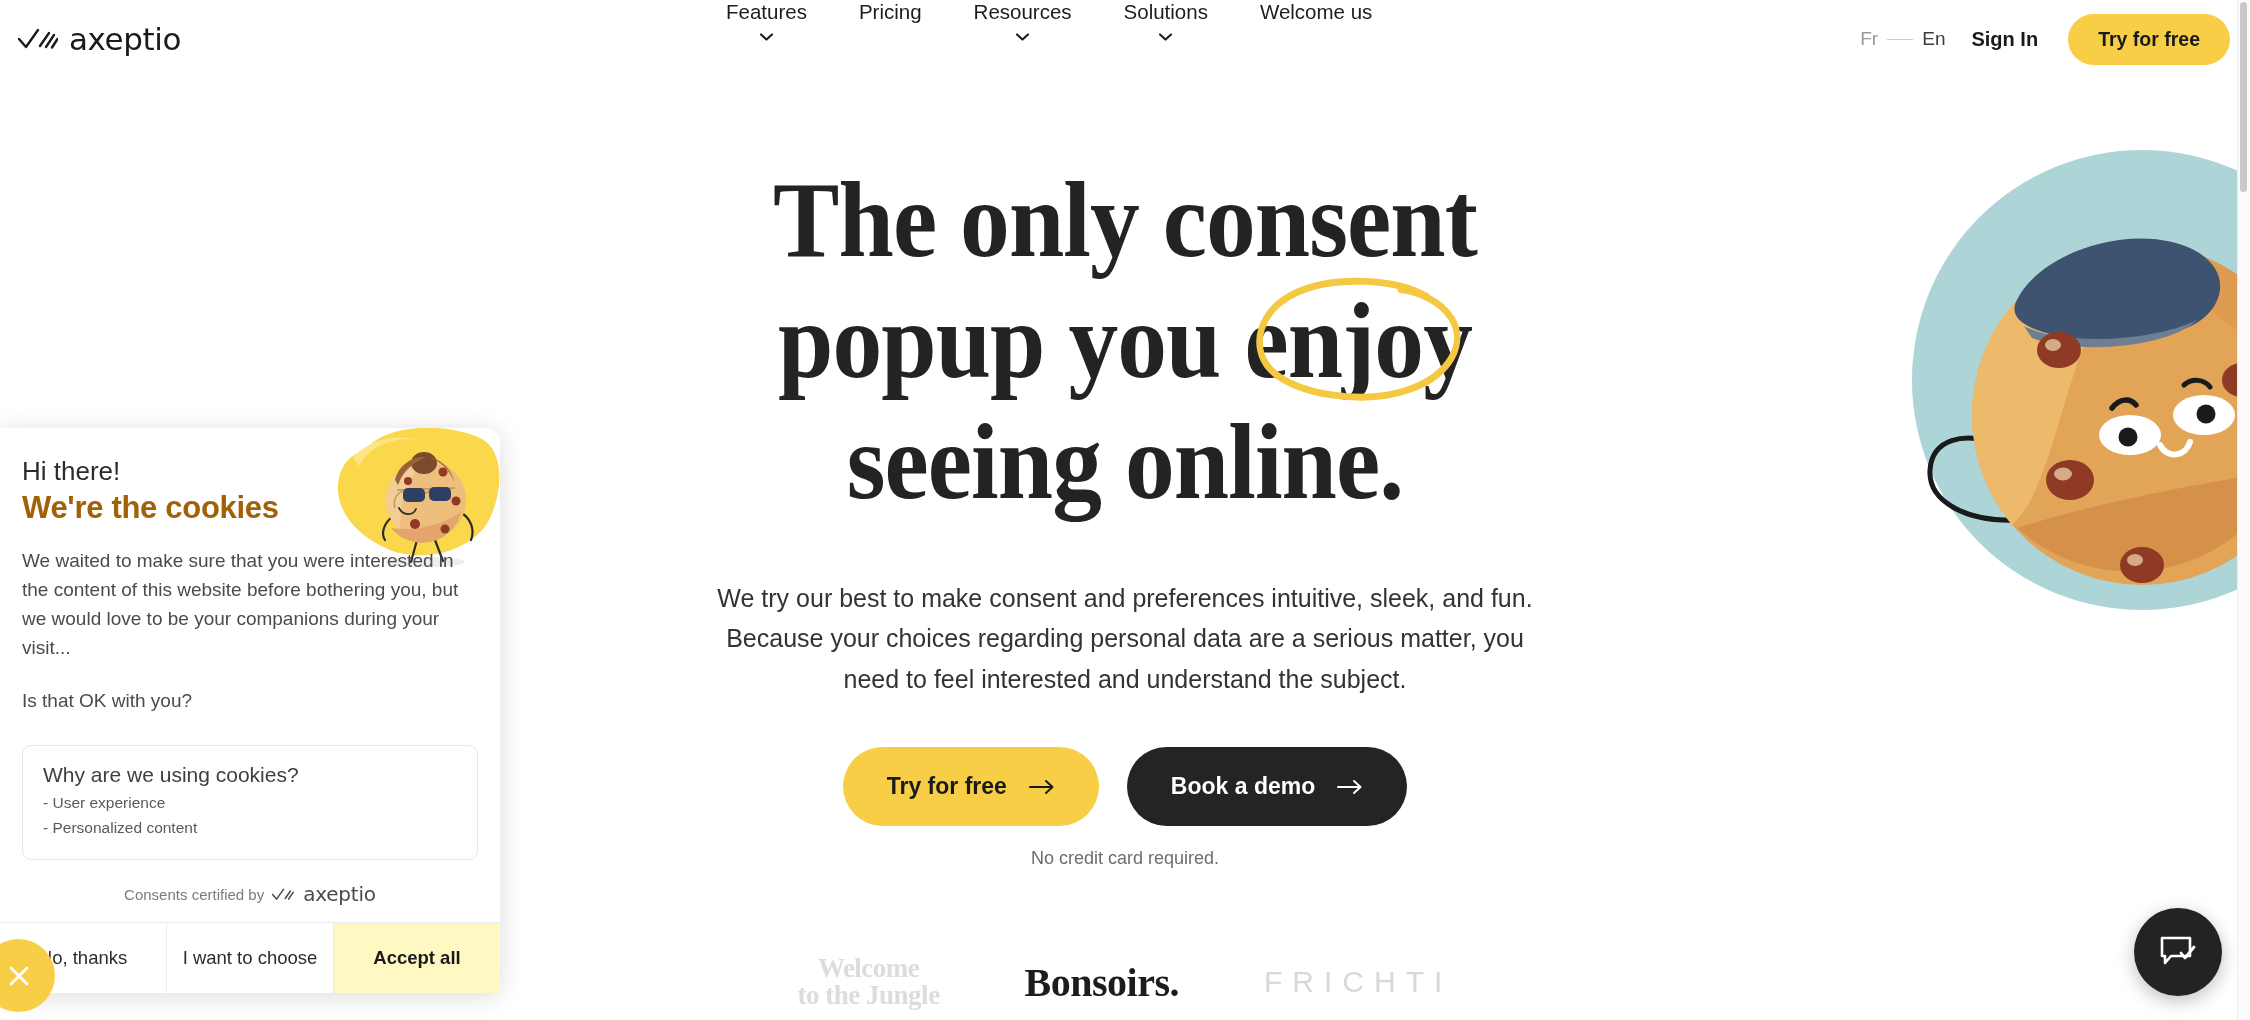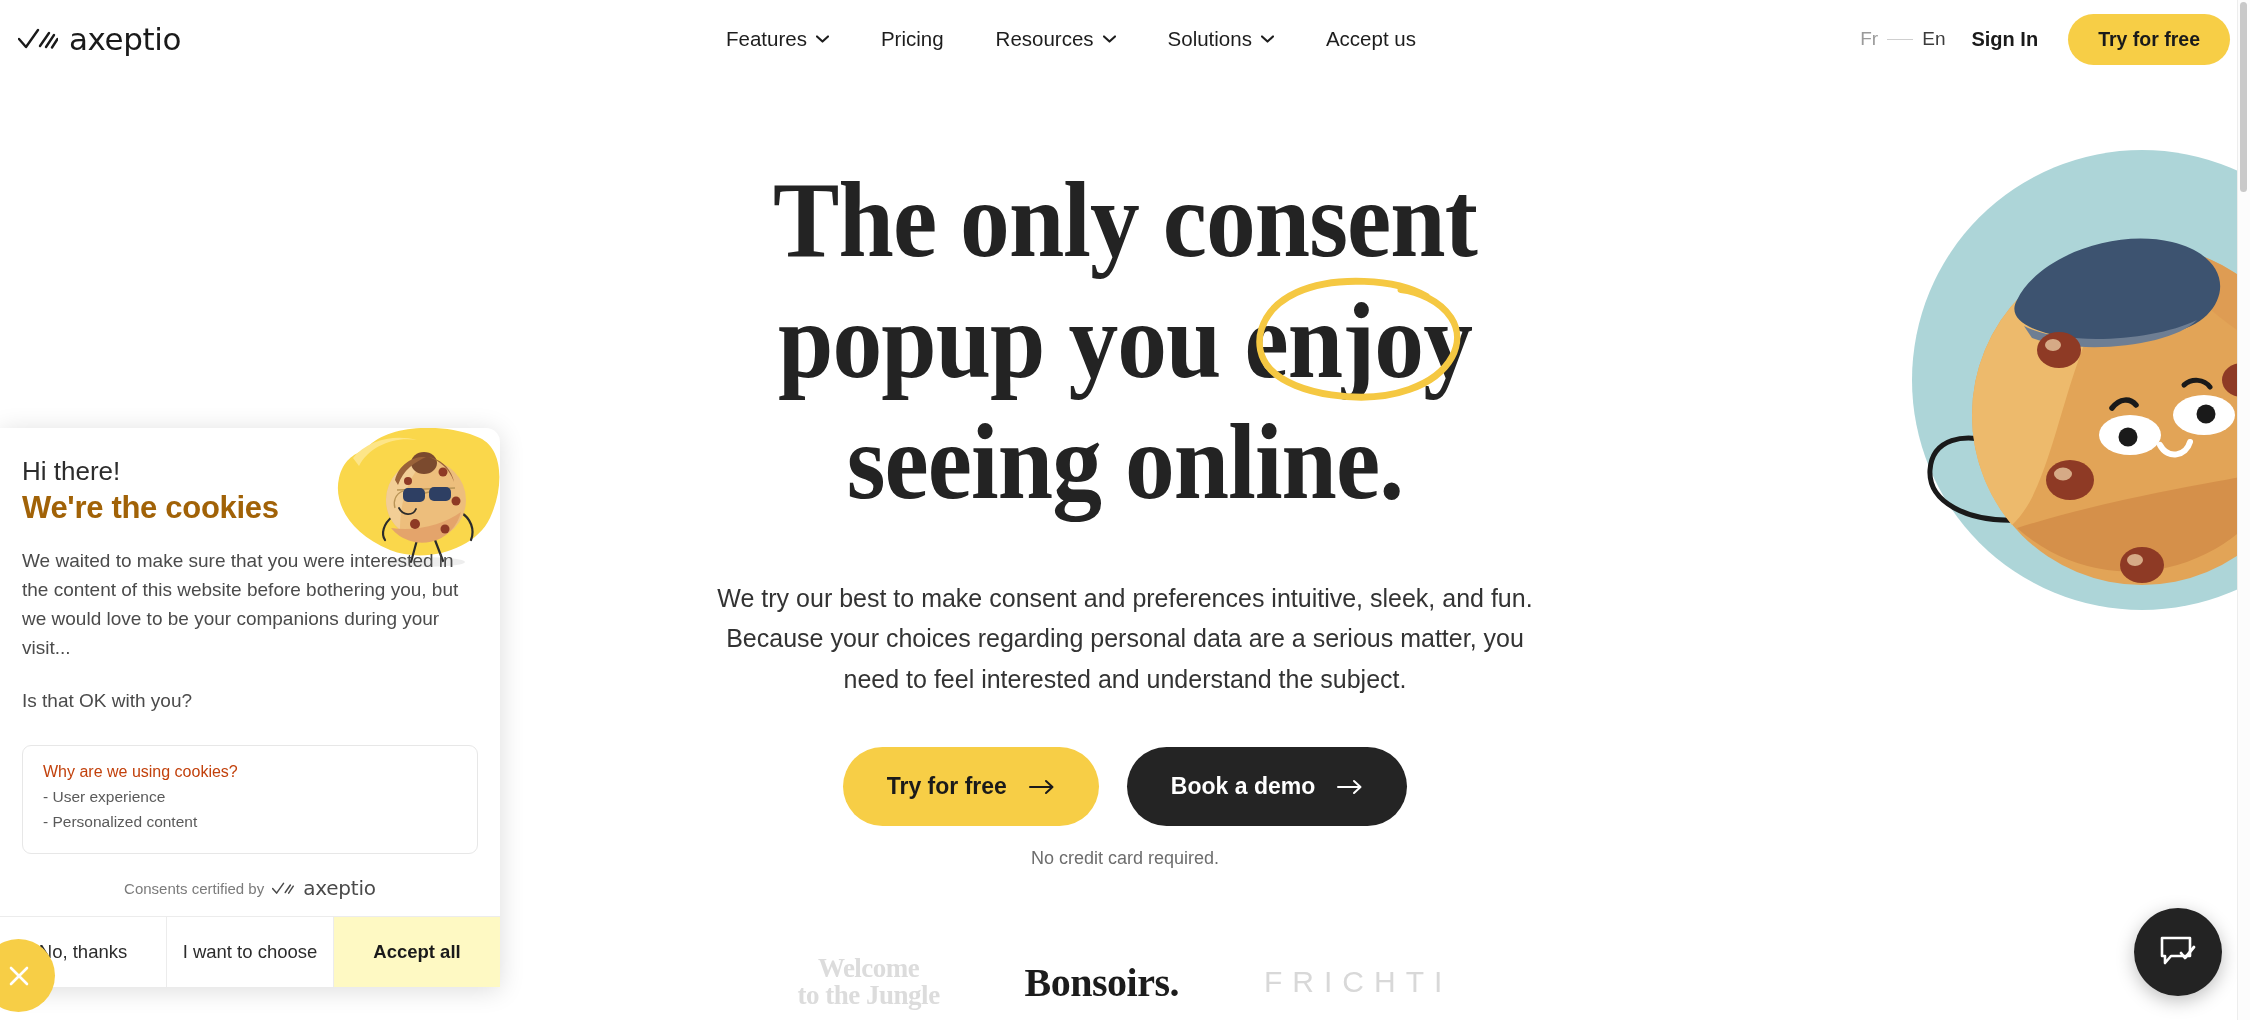--- a/index.html
+++ b/index.html
@@ -26,21 +26,21 @@
     font-weight:400; font-family:"DejaVu Sans", sans-serif;
   }
 
   .nav {
     position:absolute; left:700px; top:0; height:78px;
     display:flex; align-items:center; gap:0;
   }
   .nav-item {
     display:flex; align-items:center; gap:9px;
     font-size:20.5px; color:#1d1d1d; padding:0 26px;
-    height:78px; cursor:pointer; white-space:nowrap;
+    height:78px; cursor:pointer; white-space:nowrap;flex-direction:column;
   }
   .chev { width:13px; height:8px; display:block; flex:none; }
 
   .header-right {
     position:absolute; right:20px; top:0; height:78px;
     display:flex; align-items:center; gap:0;
   }
   .lang {
     display:flex; align-items:center; gap:0; margin-right:26px;
   }
@@ -149,21 +149,21 @@
     font-size:19px; line-height:1.53; color:#4b4b4b;
     margin-top:20px; max-width:470px; position:relative; z-index:2;
   }
   .cw-ok { font-size:19px; color:#4b4b4b; margin-top:28px; position:relative; z-index:2; }
 
   .cw-box {
     margin:25px 22px 0 22px;
     border:1px solid #e7e7e7; border-radius:9px;
     padding:17px 20px 22px 20px;
   }
-  .cw-box-title { font-size:16px; color:#c2410c; }
+  .cw-box-title { font-size:21px; color:#404040; }
   .cw-box-item { font-size:15.5px; color:#5a5a5a; margin-top:7px; }
 
   .cw-cert {
     display:flex; align-items:center; justify-content:center; gap:8px;
     font-size:15px; color:#7b7b7b; margin:22px 0 16px 0;
   }
   .cw-cert-mark { width:23px; height:15px; display:block; }
   .cw-cert-logo {
     font-size:20px; color:#4a4a4a; letter-spacing:-0.2px;
     font-family:"DejaVu Sans", sans-serif;
@@ -242,21 +242,21 @@
 
 
     <div class="nav-item">
       <span>Solutions</span>
       <svg class="chev" viewBox="0 0 13 8">
         <path d="M1 1.4 L6.5 6.6 L12 1.4" stroke="#1d1d1d" stroke-width="2.1" fill="none" stroke-linecap="round" stroke-linejoin="round"></path>
       </svg>
     </div>
 
     <div class="nav-item">
-      <span>Accept us</span>
+      <span>Welcome us</span>
     </div>
 
   </nav>
 
   <div class="header-right">
     <div class="lang">
       <span class="lang-fr">Fr</span>
       <span class="lang-sep"></span>
       <span class="lang-en">En</span>
     </div>

